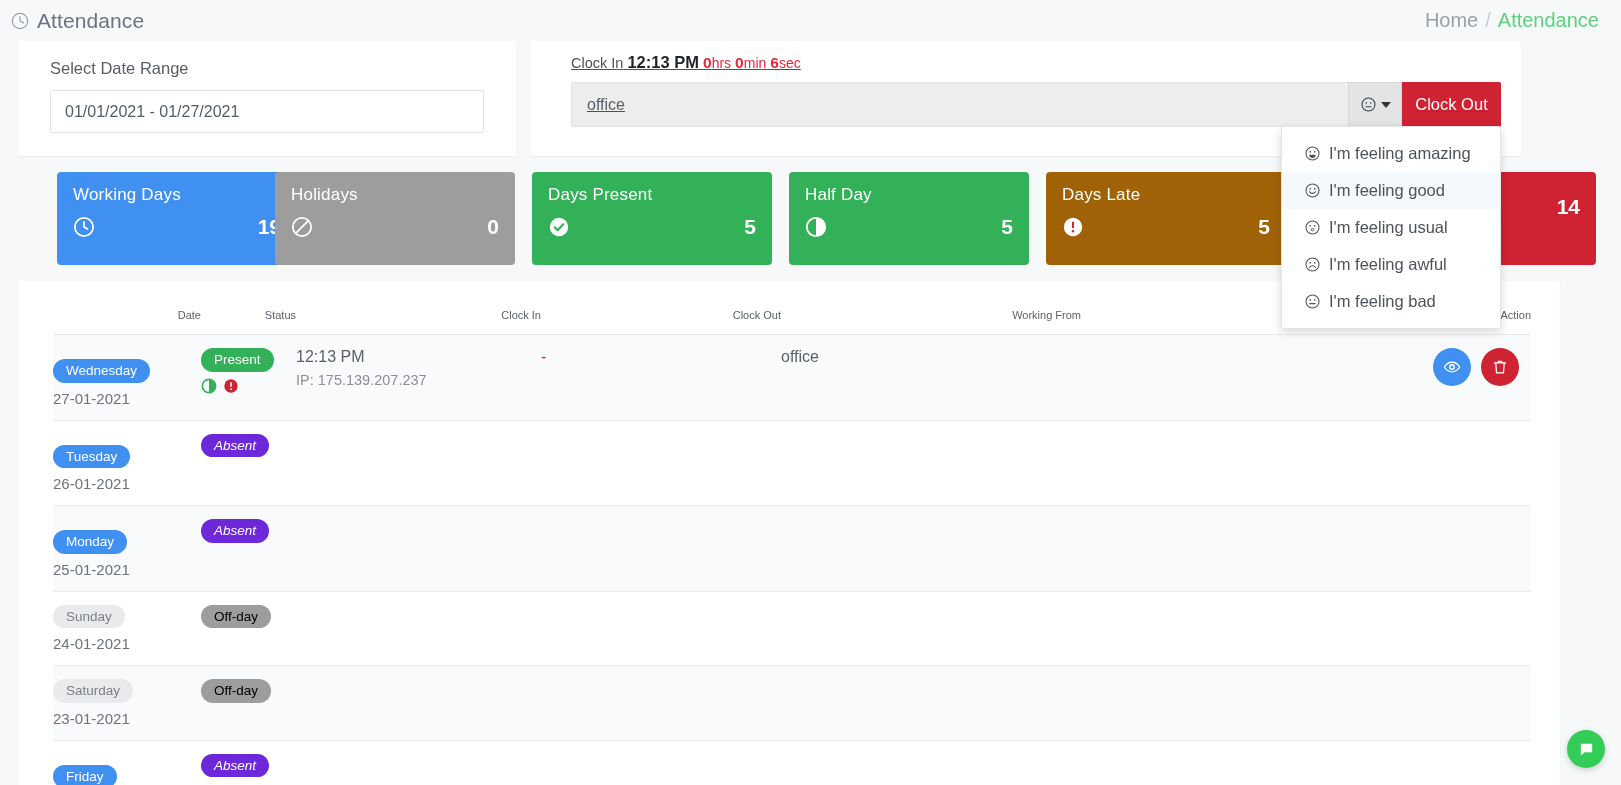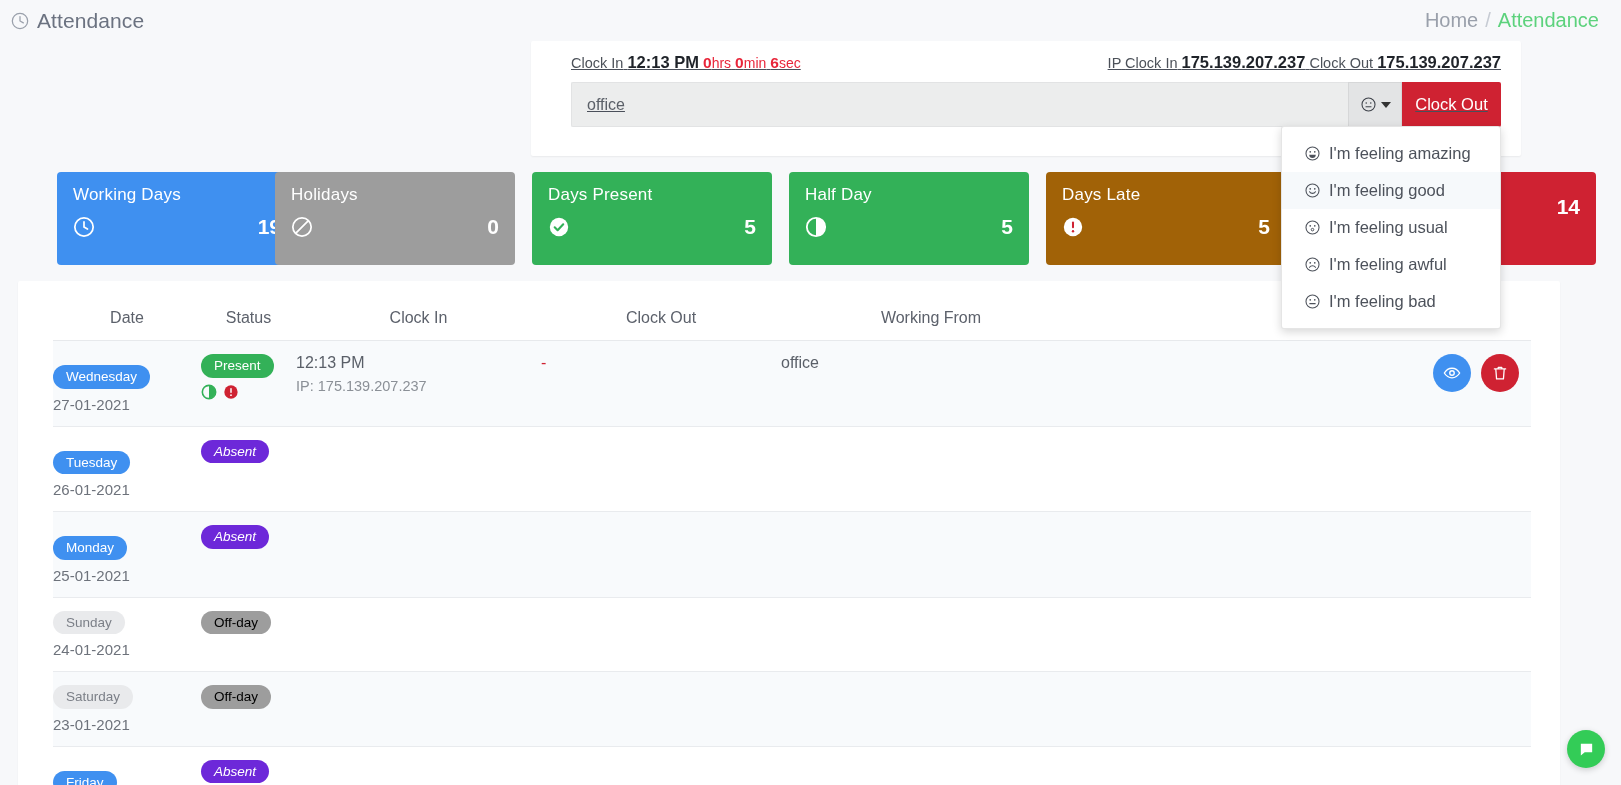--- a/index.html
+++ b/index.html
@@ -102,21 +102,21 @@
   .c6 { left: 1285px; width: 293px; background: #cf2232; }
 
   
   .table-card {
     position: absolute; left: 18px; top: 281px; width: 1542px; height: 520px;
     background: #fff; border-radius: 2px; box-shadow: 0 1px 2px rgba(0,0,0,.06);
     overflow: hidden;
   }
   table.att { width: 1478px; margin-left: 35px; border-collapse: collapse; table-layout: fixed; }
   table.att th {
-    text-align: center; font-weight: 400; font-size: 16px; color: #5c616b;
+    text-align: right; font-weight: 400; font-size: 11px; color: #5c616b;
     padding: 28px 0 13px 0; border-bottom: 1px solid #e7e9ec;
   }
   table.att td { padding: 0; vertical-align: top; border-bottom: 1px solid #e9ebee; }
   .col-date { width: 148px; } .col-status { width: 95px; }
   .col-in { width: 245px; } .col-out { width: 240px; }
   .col-wf { width: 300px; } .col-action { width: 450px; }
 
   tr.row-alt td { background: #f8fafc; }
   .cell-pad { padding: 13px 0 13px 0; }
 
@@ -167,36 +167,33 @@
       </svg>
       <span class="page-title">Attendance</span>
     </div>
     <div class="breadcrumb">
       <span class="bc-home">Home</span>
       <span class="bc-sep">/</span>
       <span class="bc-cur">Attendance</span>
     </div>
   </div>
 
+  <div class="panel panel-daterange">
+    <div class="dr-label">Select Date Range</div>
+    <input class="dr-input" type="text" value="01/01/2021 - 01/27/2021" style="">
+  </div>
 
   <div class="panel panel-clock">
     <div class="clock-info">
       <div class="ci-left">
         <span>Clock In</span>
         <b>12:13 PM</b>
         <span class="red">0</span><span class="redlbl">hrs</span>
         <span class="red">0</span><span class="redlbl">min</span>
         <span class="red">6</span><span class="redlbl">sec</span>
-      </div>
-      <div class="ci-right">
-        <span class="lbl">IP</span>
-        <span class="lbl">Clock In</span>
-        <b>175.139.207.237</b>
-        <span class="lbl">Clock Out</span>
-        <b>175.139.207.237</b>
       </div>
     </div>
     <div class="clock-controls">
       <input class="wf-input" type="text" value="office" style="">
       <button class="mood-btn">
         <svg class="smiley" viewBox="0 0 24 24">
           <circle cx="12" cy="12" r="9.2" fill="none" stroke="#3c4048" stroke-width="1.5"></circle>
           <circle cx="8.8" cy="10" r="1.1" fill="#3c4048"></circle>
           <circle cx="15.2" cy="10" r="1.1" fill="#3c4048"></circle>
           <path d="M8.4 15.2h7.2" fill="none" stroke="#3c4048" stroke-width="1.4" stroke-linecap="round"></path>

